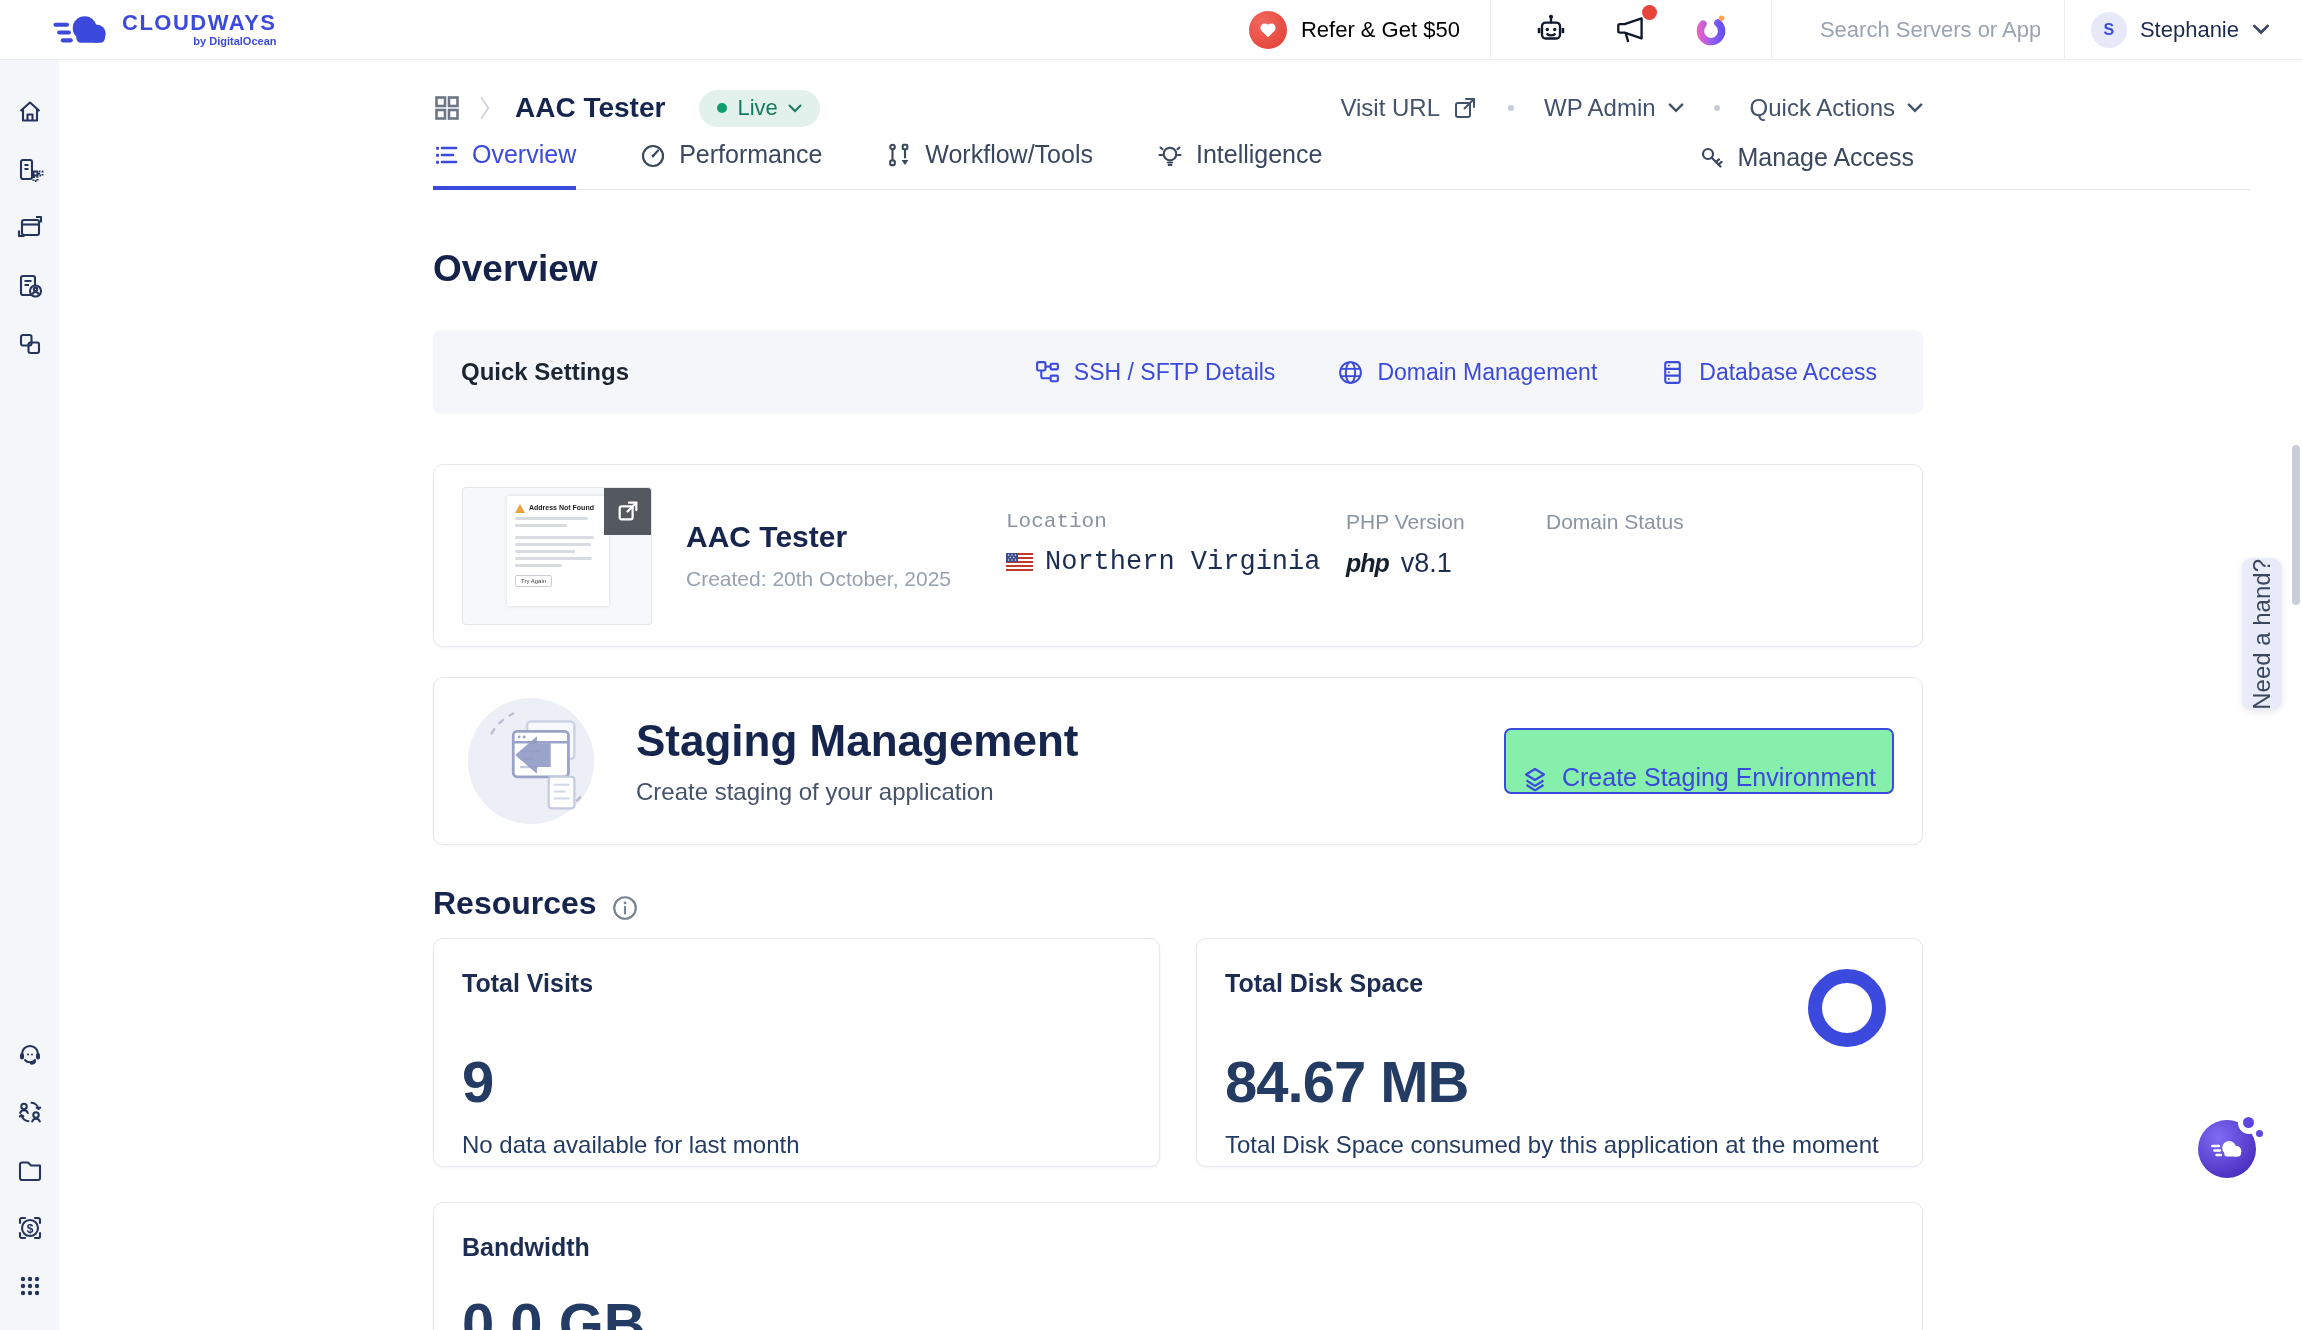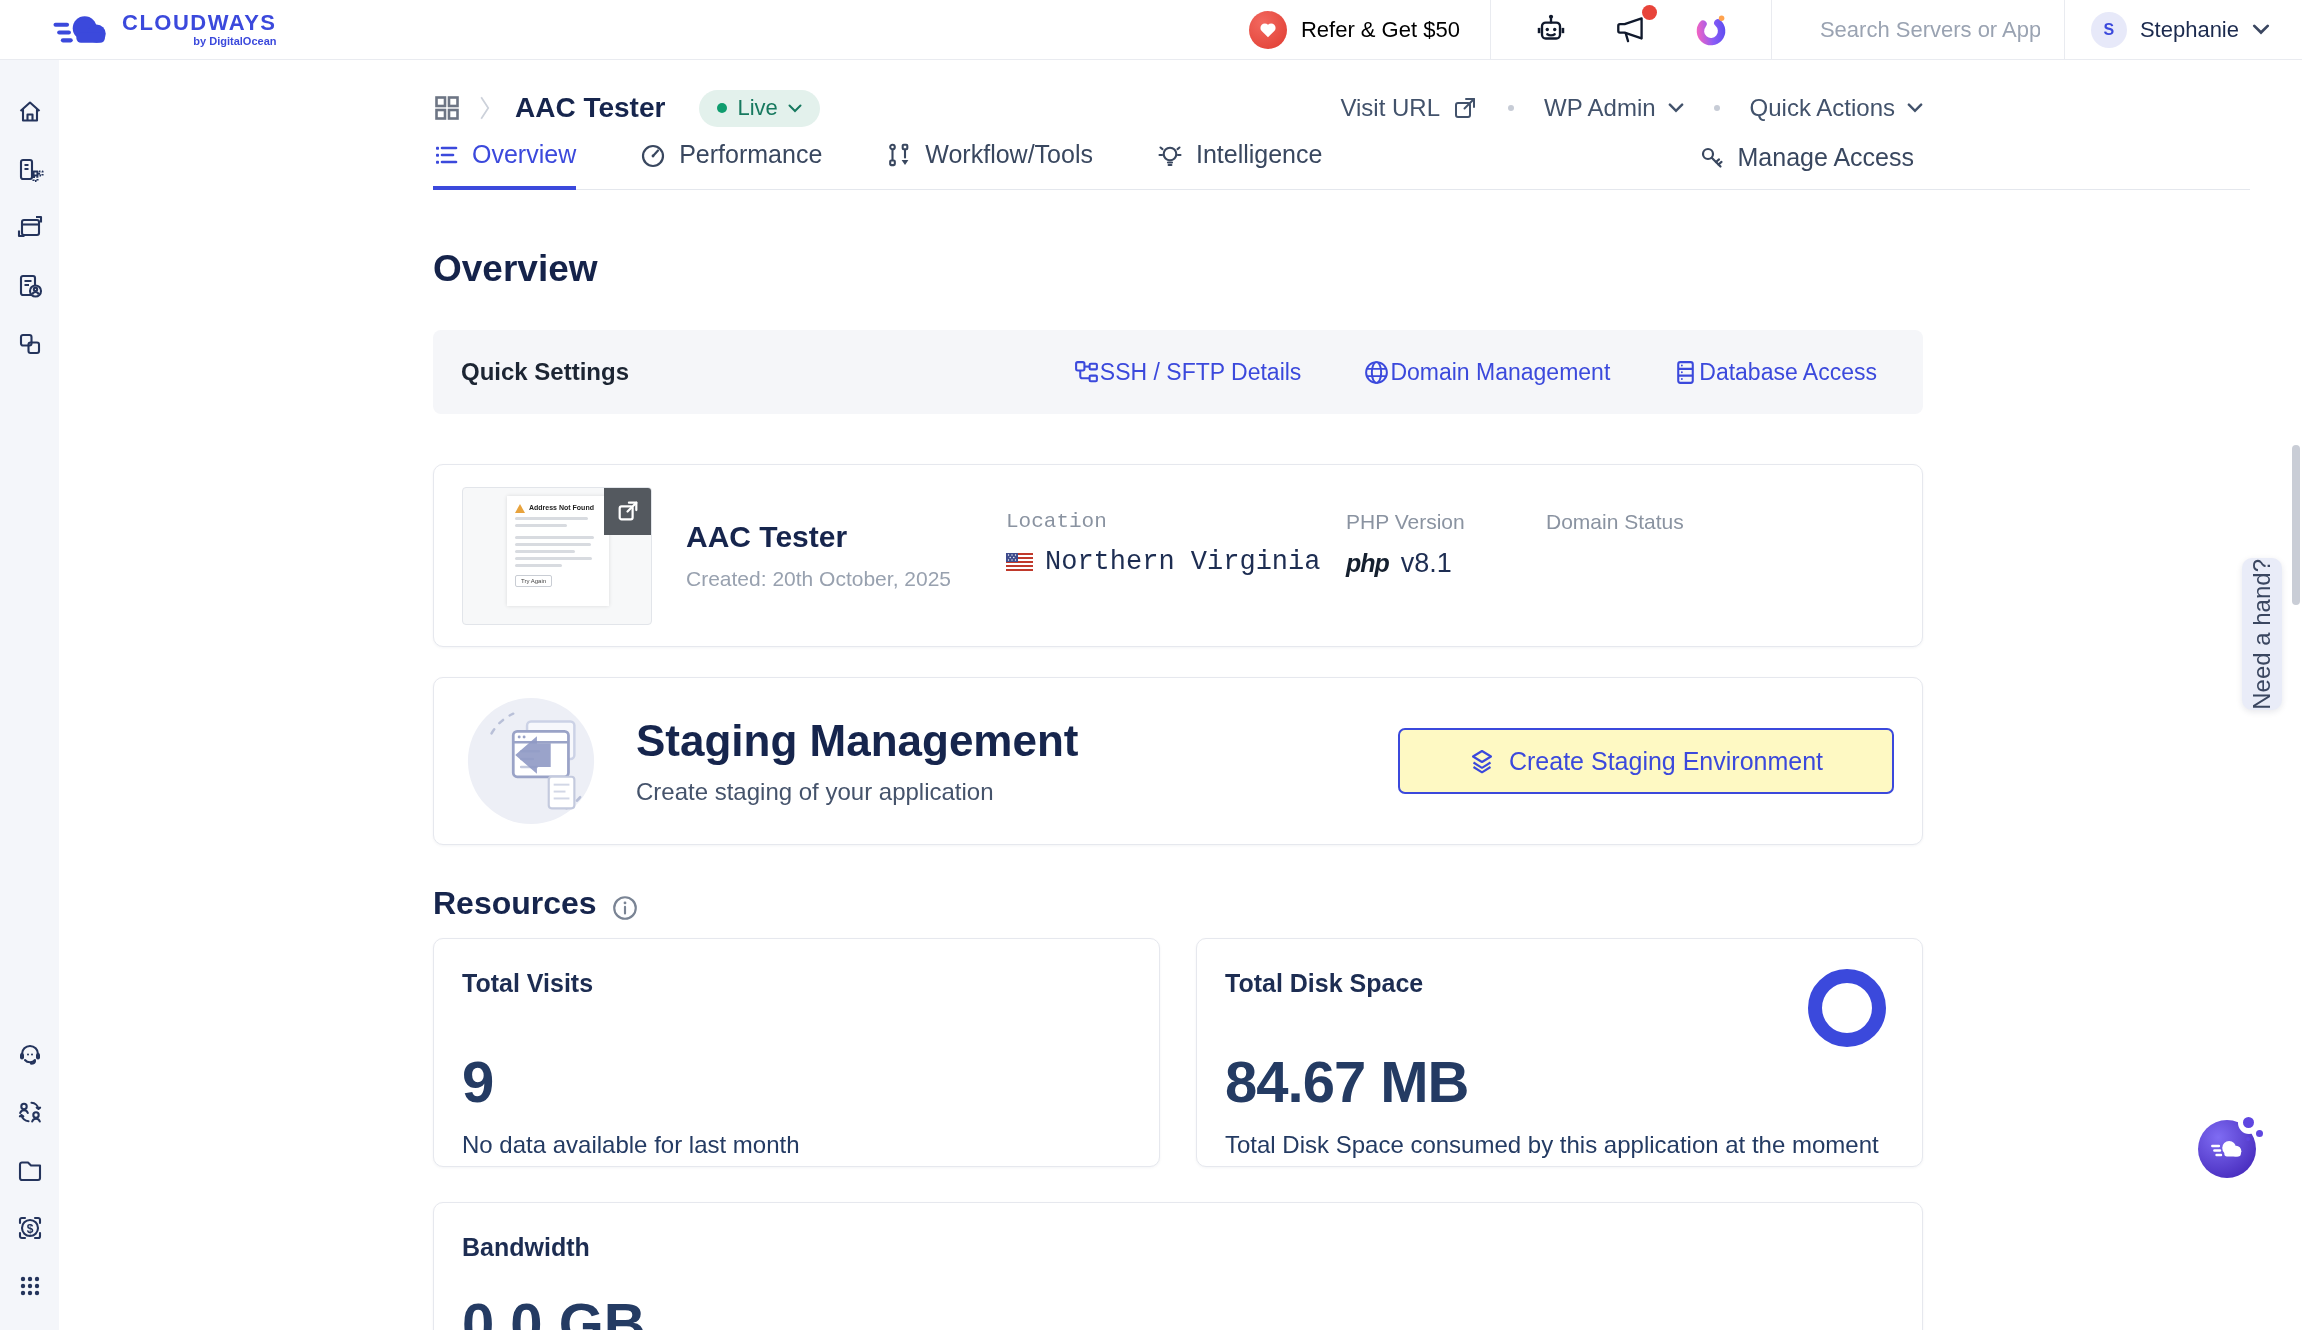--- a/index.html
+++ b/index.html
@@ -66,21 +66,21 @@
   .manage-access { margin-left:auto; margin-right:336px; display:flex; align-items:center; gap:13px;
     font-size:25px; font-weight:500; color:#39475f; padding-bottom:17px; cursor:pointer; }
 
   h1.page-title { margin-top:58px; font-size:37px; font-weight:700; color:#15234a; }
 
   
   .quick-settings { margin-top:40px; width:1490px; height:84px; background:#f5f6f9; border-radius:8px;
     display:flex; align-items:center; justify-content:space-between; padding:0 46px 0 28px; }
   .qs-label { font-size:24px; font-weight:600; color:#1c2533; }
   .qs-links { display:flex; align-items:center; gap:62px; }
-  .qs-link { display:flex; align-items:center; font-size:23px; font-weight:500; color:#3b49dc;
+  .qs-link { display:flex; align-items:center; gap:13px; font-size:23px; font-weight:500; color:#3b49dc;
     cursor:pointer; }
 
   
   .card { background:#fff; border:1px solid #e6e8ee; border-radius:10px;
     box-shadow:0 1px 3px rgba(20,30,70,.05); }
   .app-card { margin-top:50px; width:1490px; height:183px; display:flex; align-items:center;
     padding:0 28px; }
   .thumb { position:relative; width:190px; height:138px; border:1px solid #e2e5ea; border-radius:4px;
     background:#f7f8f9; overflow:hidden; cursor:pointer; flex-shrink:0; }
   .thumb-page { position:absolute; left:44px; top:8px; width:102px; height:110px; background:#fff;
@@ -103,22 +103,22 @@
   .info-value { font-size:27px; color:#1d2d52; font-weight:500; display:flex; align-items:center; gap:12px; }
   .php-logo { font-size:25px; font-weight:800; font-style:italic; color:#15202f; letter-spacing:-1px; }
 
   
   .staging-card { margin-top:30px; width:1490px; height:168px; display:flex; align-items:center;
     padding:0 28px; }
   .staging-art { width:138px; height:138px; flex-shrink:0; }
   .staging-text { margin-left:36px; display:flex; flex-direction:column; gap:12px; }
   .staging-title { font-size:44px; font-weight:700; color:#16254d; }
   .staging-sub { font-size:24px; color:#45536b; }
-  .staging-btn { margin-left:auto; width:496px; height:66px; border:2px solid #3b49dc; border-radius:7px;
-    background:#fef9c3; color:#3b49dc; font-size:25px; font-weight:500; display:flex; align-items:center;
+  .staging-btn { margin-left:auto; width:390px; height:66px; border:2px solid #3b49dc; border-radius:7px;
+    background:#86efac; color:#3b49dc; font-size:25px; font-weight:500; display:flex; align-items:flex-end;
     justify-content:center; gap:14px; cursor:pointer; font-family:inherit; }
 
   
   .resources-head { margin-top:40px; display:flex; align-items:flex-end; gap:14px; }
   .resources-title { font-size:32px; font-weight:700; color:#16254d; }
   .res-row { margin-top:16px; width:1490px; display:flex; gap:36px; }
   .res-card { flex:1; height:229px; padding:30px 28px; position:relative; display:flex;
     flex-direction:column; }
   .res-title { font-size:25px; font-weight:700; color:#1d2d52; }
   .res-value { margin-top:50px; font-size:58px; font-weight:700; color:#243b63; letter-spacing:-1px; }

